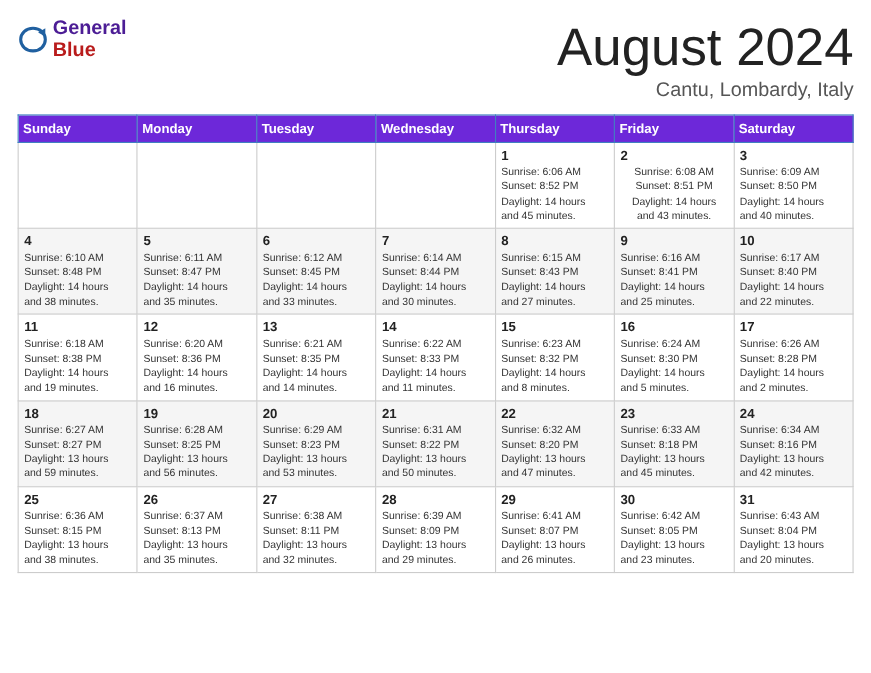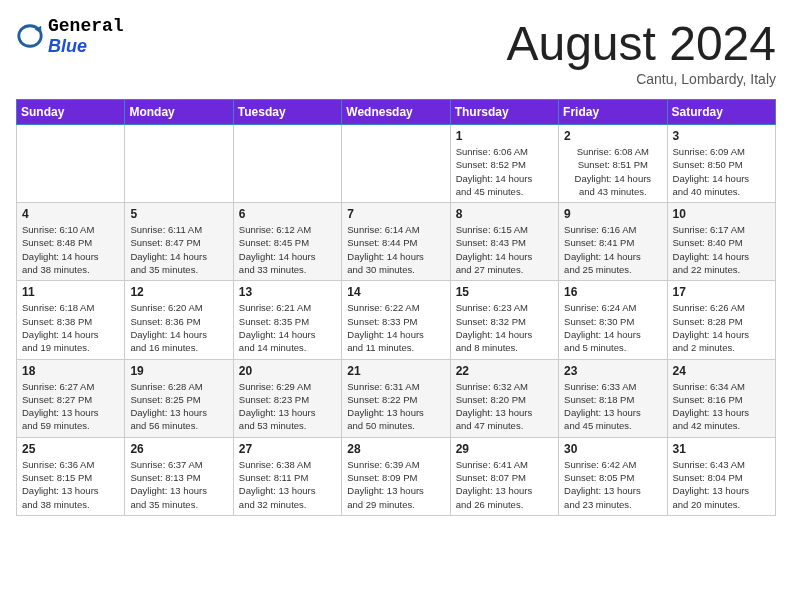--- a/index.html
+++ b/index.html
@@ -19,36 +19,36 @@
     .logo {
       display: flex;
       align-items: center;
       gap: 4px;
     }
     .logo-text {
       font-size: 18px;
       font-weight: bold;
       line-height: 1.1;
     }
-    .logo-general { color: #000000; font-family: Liberation Mono, monospace; }
-    .logo-blue { color: #1d4ed8; font-style: italic; }
+    .logo-general { color: #4c1d95; }
+    .logo-blue { color: #b91c1c; }
     .logo-icon {
       width: 28px;
       height: 28px;
     }
     .title-block {
       text-align: right;
     }
     .month-title {
       font-size: 48px;
       font-weight: normal;
       color: #222;
     }
     .location {
-      font-size: 14px;
+      font-size: 18px;
       color: #555;
     }
     .calendar {
       width: 100%;
       border-collapse: collapse;
       border: 1px solid #ccc;
     }
     .calendar th {
       background: #6d28d9;
       color: #fff;

